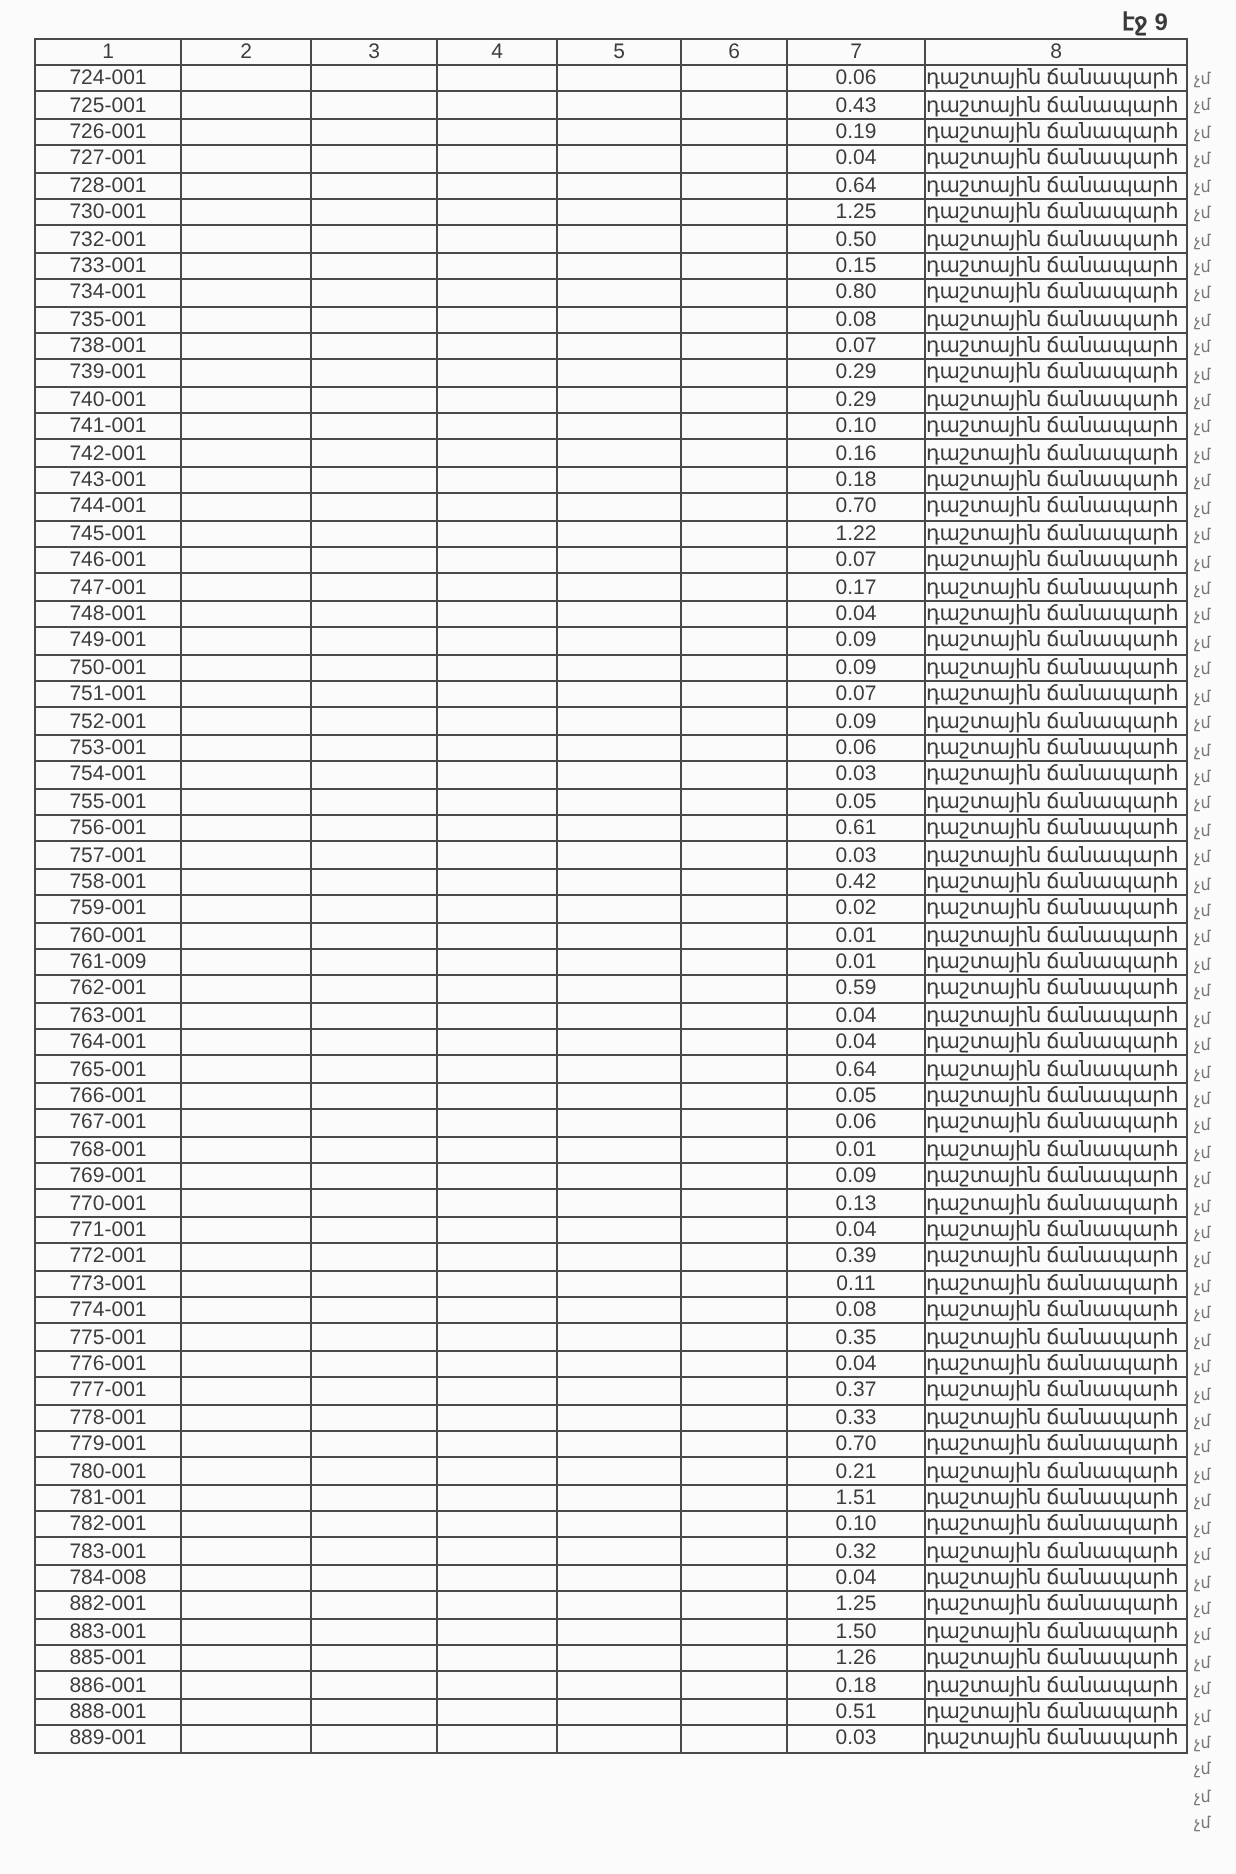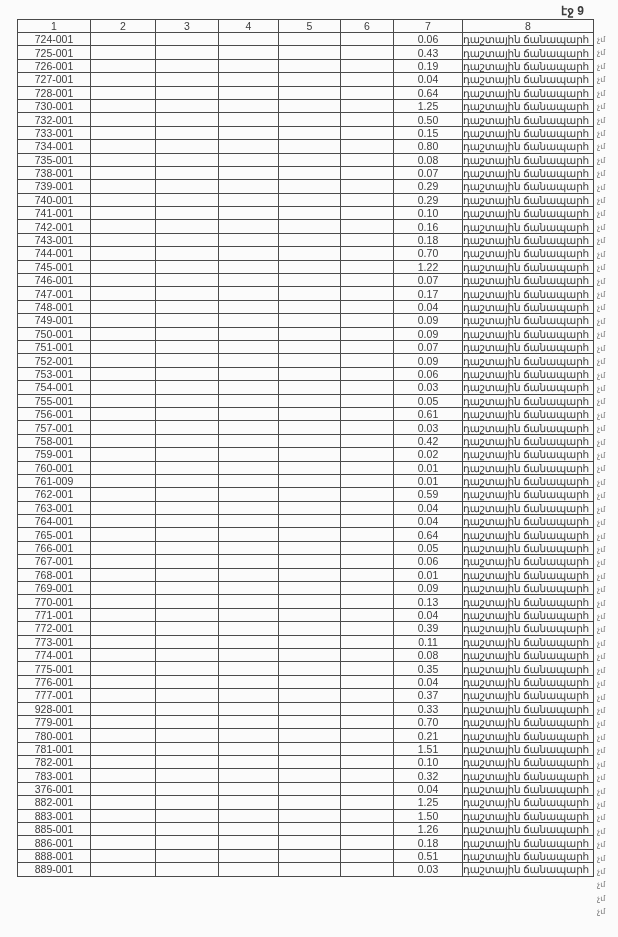--- a/index.html
+++ b/index.html
@@ -539,21 +539,21 @@
         <td class="c1">777-001</td>
         <td class="c2"></td>
         <td class="c3"></td>
         <td class="c4"></td>
         <td class="c5"></td>
         <td class="c6"></td>
         <td class="c7">0.37</td>
         <td class="c8">դաշտային ճանապարհ</td>
       </tr>
       <tr>
-        <td class="c1">928-001</td>
+        <td class="c1">778-001</td>
         <td class="c2"></td>
         <td class="c3"></td>
         <td class="c4"></td>
         <td class="c5"></td>
         <td class="c6"></td>
         <td class="c7">0.33</td>
         <td class="c8">դաշտային ճանապարհ</td>
       </tr>
       <tr>
         <td class="c1">779-001</td>
@@ -599,21 +599,21 @@
         <td class="c1">783-001</td>
         <td class="c2"></td>
         <td class="c3"></td>
         <td class="c4"></td>
         <td class="c5"></td>
         <td class="c6"></td>
         <td class="c7">0.32</td>
         <td class="c8">դաշտային ճանապարհ</td>
       </tr>
       <tr>
-        <td class="c1">376-001</td>
+        <td class="c1">784-008</td>
         <td class="c2"></td>
         <td class="c3"></td>
         <td class="c4"></td>
         <td class="c5"></td>
         <td class="c6"></td>
         <td class="c7">0.04</td>
         <td class="c8">դաշտային ճանապարհ</td>
       </tr>
       <tr>
         <td class="c1">882-001</td>

